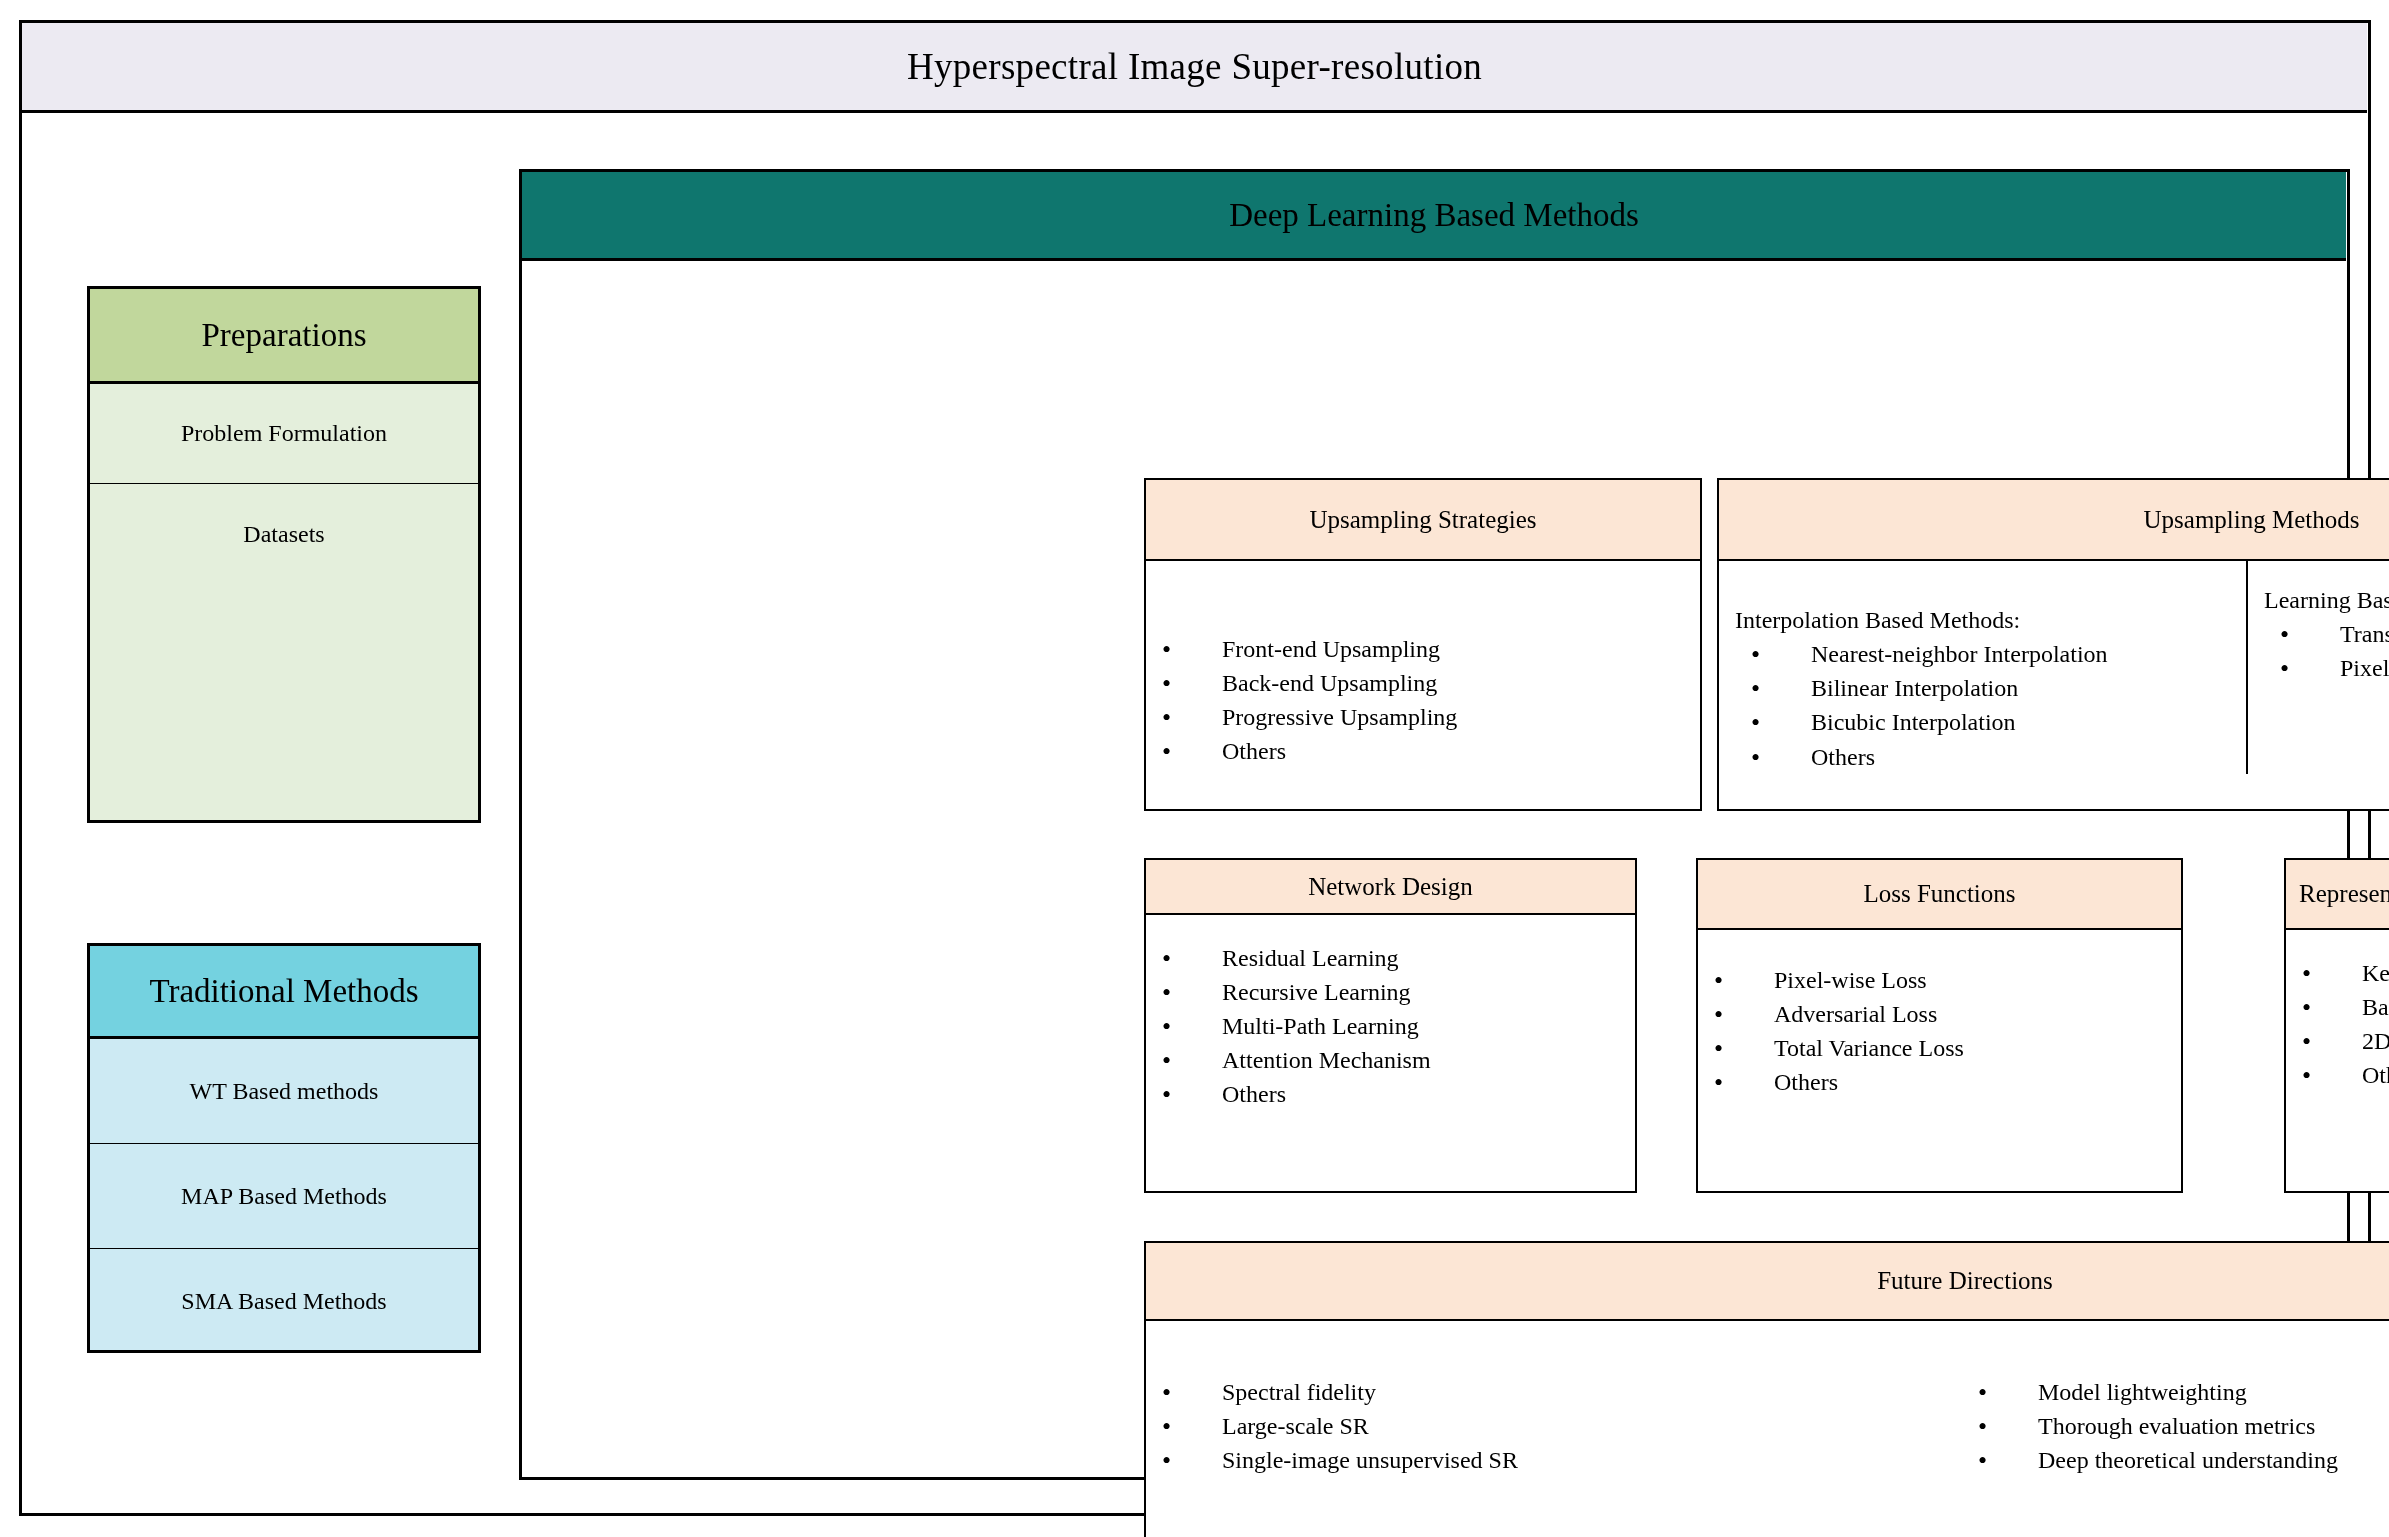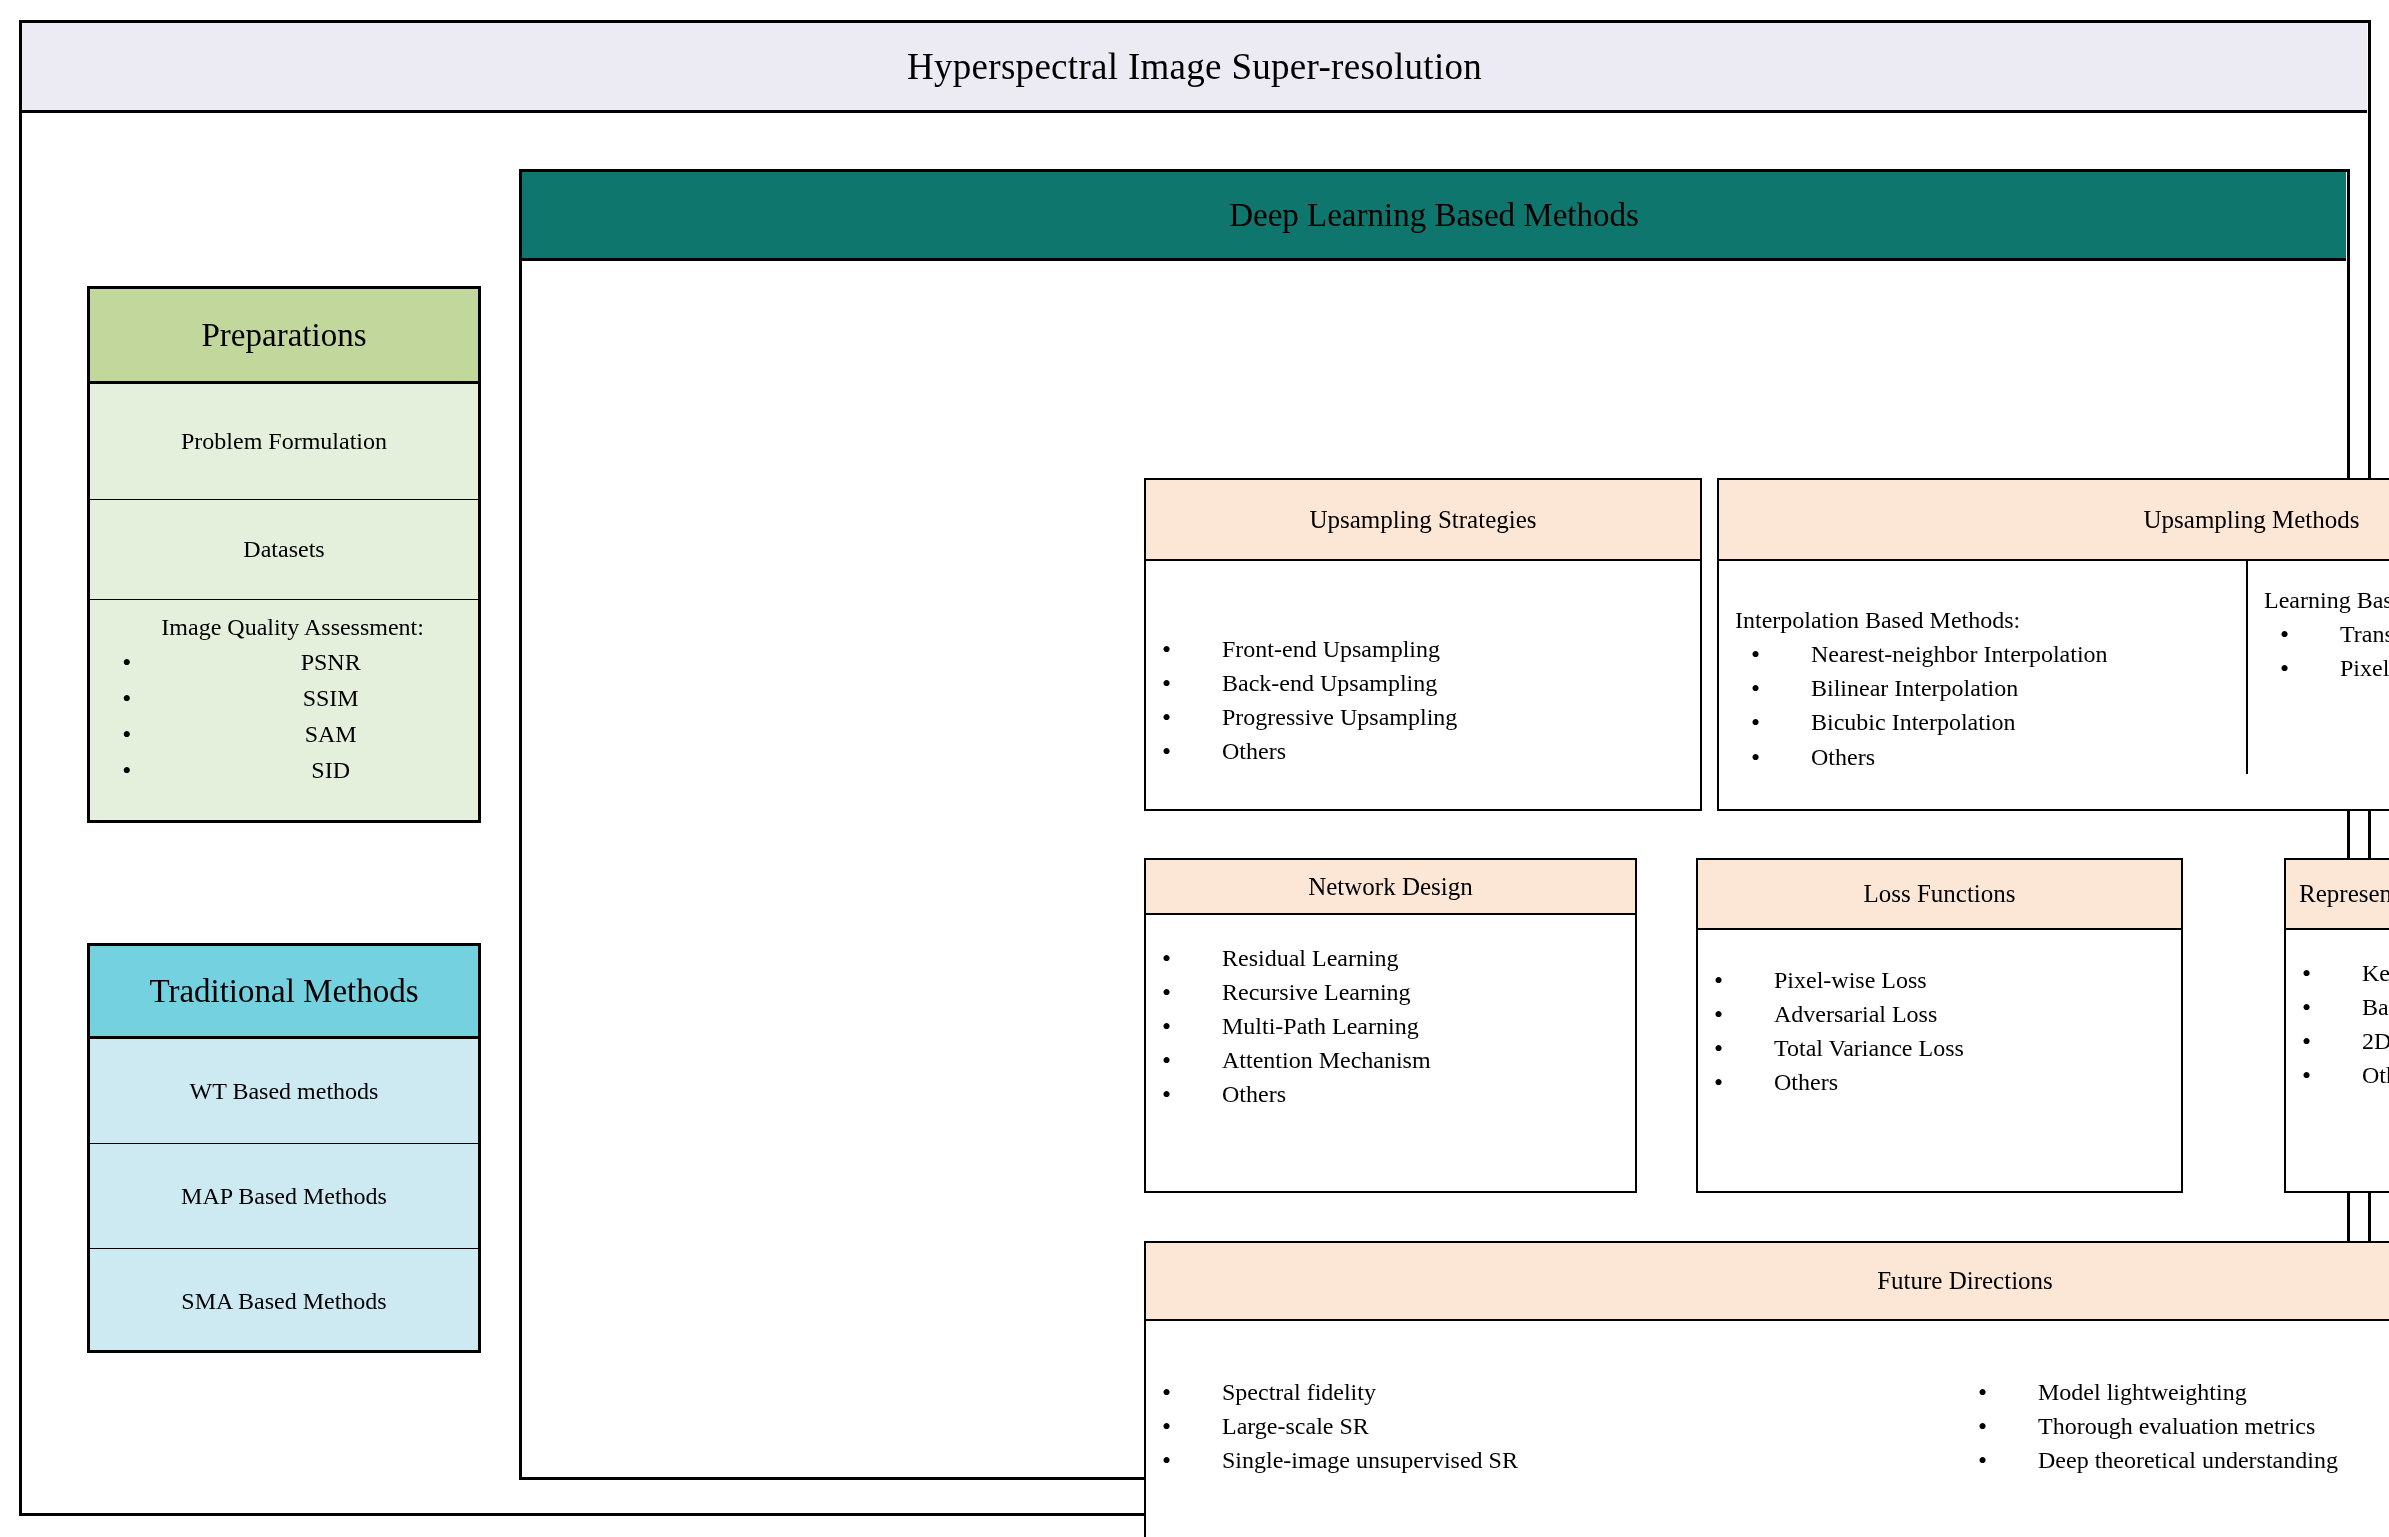--- a/index.html
+++ b/index.html
@@ -60,21 +60,21 @@
   .side-box .sb-row:last-child { border-bottom: none; }
   .side-box .sb-row .sb-row-text { font-size: 24px; line-height: 1.1; }
 
   
   #prep-box {
     left: 65px; top: 263px;
     width: 394px; height: 537px;
     background: #e4efdc;
   }
   #prep-box .sb-header { height: 95px; background: #c1d79c; }
-  #prep-box .sb-row-formulation { height: 116px; }
+  #prep-box .sb-row-formulation { height: 100px; }
   #prep-box .sb-row-datasets { height: 100px; }
   #prep-box .sb-iqa {
     padding: 14px 0 0 17.3px;
     border-bottom: none;
   }
   .iqa-title { font-size: 24px; line-height: 1.15; margin-bottom: 2.2px; }
   .iqa-list { list-style: none; }
   .iqa-list li {
     font-size: 24px; line-height: 1.5;
     position: relative; padding-left: 76px;
@@ -188,29 +188,20 @@
     <div class="side-box" id="prep-box">
       <div class="sb-header">
         <span class="sb-header-text">Preparations</span>
       </div>
       <div class="sb-row sb-row-formulation">
         <span class="sb-row-text">Problem Formulation</span>
       </div>
       <div class="sb-row sb-row-datasets">
         <span class="sb-row-text">Datasets</span>
       </div>
-      <div class="sb-row sb-iqa" style="display:block;">
-        <div class="iqa-title">Image Quality Assessment:</div>
-        <ul class="iqa-list">
-          <li>PSNR</li>
-          <li>SSIM</li>
-          <li>SAM</li>
-          <li>SID</li>
-        </ul>
-      </div>
     </div>
 
     <div class="side-box" id="trad-box">
       <div class="sb-header">
         <span class="sb-header-text">Traditional Methods</span>
       </div>
       <div class="sb-row">
         <span class="sb-row-text">WT Based methods</span>
       </div>
       <div class="sb-row">

